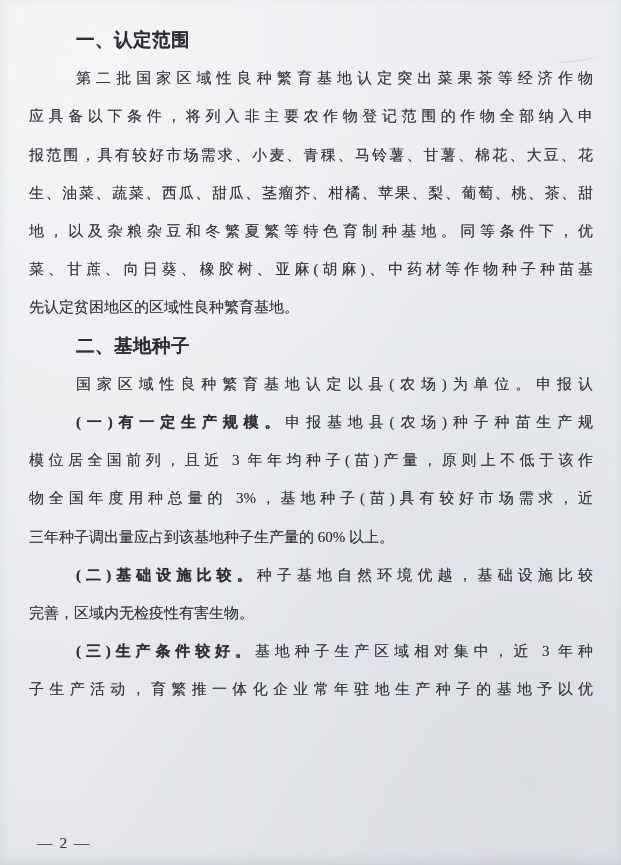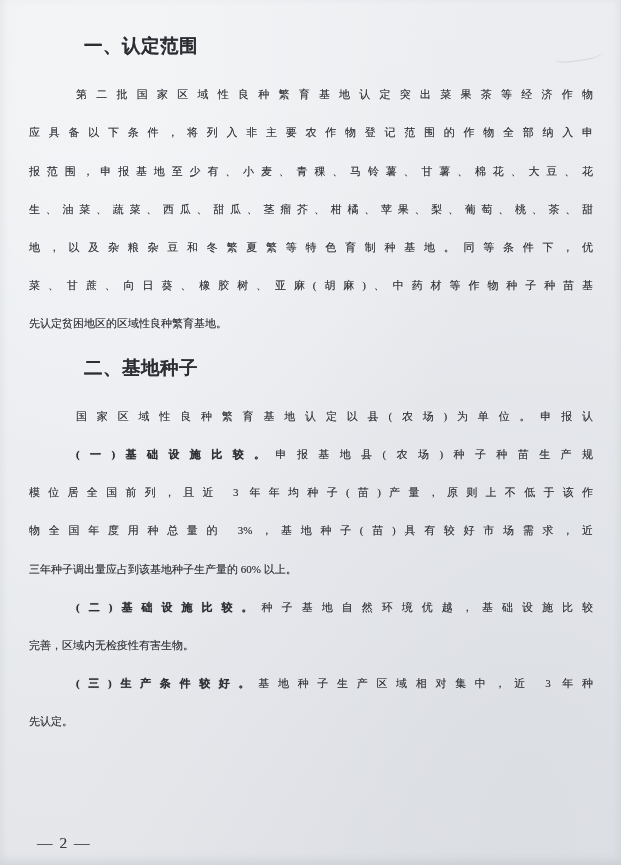--- a/index.html
+++ b/index.html
@@ -22,35 +22,35 @@
     color: #34363c;
     box-shadow: inset 0 -4px 10px rgba(130,136,146,0.18);
   }
   .content {
     position: absolute;
     left: 29px;
     right: 28px;
     top: 21px;
   }
   .heading {
-    margin: 8px;
-    font-family: Liberation Mono, monospace;
+    margin: 0;
+    font-family: Liberation Serif, serif;
     font-weight: 700;
     font-size: 18.5px;
     line-height: 38.2px;
     text-indent: 47px;
     letter-spacing: 0.5px;
     color: #2c2e34;
     text-shadow: 0 0 0.6px rgba(44,46,52,0.65);
   }
   .para {
     margin: 0;
   }
   .para .line {
-    font-size: 11px;
+    font-size: 15px;
     line-height: 38.2px;
     text-align: justify;
     text-align-last: justify;
     text-justify: inter-ideograph;
     white-space: pre-wrap;
     text-shadow: 0 0 0.5px rgba(52,54,60,0.55);
   }
   .para .line.last {
     text-align-last: left;
   }
@@ -86,39 +86,39 @@
 </head>
 <body>
 
 <div class="page">
   <div class="scan-smudge"></div>
   <div class="content">
     <h2 class="heading">一、认定范围</h2>
     <div class="para">
         <div class="line">第二批国家区域性良种繁育基地认定突出菜果茶等经济作物</div>
         <div class="line">应具备以下条件，将列入非主要农作物登记范围的作物全部纳入申</div>
-        <div class="line">报范围，申报基地至少有、小麦、青稞、马铃薯、甘薯、棉花、大豆、花</div>
+        <div class="line">报范围，具有较好市场需求、小麦、青稞、马铃薯、甘薯、棉花、大豆、花</div>
         <div class="line">生、油菜、蔬菜、西瓜、甜瓜、茎瘤芥、柑橘、苹果、梨、葡萄、桃、茶、甜</div>
         <div class="line">地，以及杂粮杂豆和冬繁夏繁等特色育制种基地。同等条件下，优</div>
         <div class="line">菜、甘蔗、向日葵、橡胶树、亚麻(胡麻)、中药材等作物种子种苗基</div>
         <div class="line last">先认定贫困地区的区域性良种繁育基地。</div>
       </div>
     <h2 class="heading">二、基地种子</h2>
     <div class="para">
         <div class="line">国家区域性良种繁育基地认定以县(农场)为单位。申报认</div>
       </div>
     <div class="para">
-        <div class="line"><b>(一)基础设施比较。</b><span>申报基地县(农场)种子种苗生产规</span></div>
+        <div class="line"><b>(一)有一定生产规模。</b><span>申报基地县(农场)种子种苗生产规</span></div>
         <div class="line">模位居全国前列，且近 3 年年均种子(苗)产量，原则上不低于该作</div>
         <div class="line">物全国年度用种总量的 3%，基地种子(苗)具有较好市场需求，近</div>
         <div class="line last">三年种子调出量应占到该基地种子生产量的 60% 以上。</div>
       </div>
     <div class="para">
         <div class="line"><b>(二)基础设施比较。</b><span>种子基地自然环境优越，基础设施比较</span></div>
         <div class="line last">完善，区域内无检疫性有害生物。</div>
       </div>
     <div class="para">
         <div class="line"><b>(三)生产条件较好。</b><span>基地种子生产区域相对集中，近 3 年种</span></div>
-        <div class="line last">先认定。</div>
+        <div class="line">子生产活动，育繁推一体化企业常年驻地生产种子的基地予以优</div>
       </div>
   </div>
   <div class="page-number">— 2 —</div>
 </div>
 
 </body></html>

